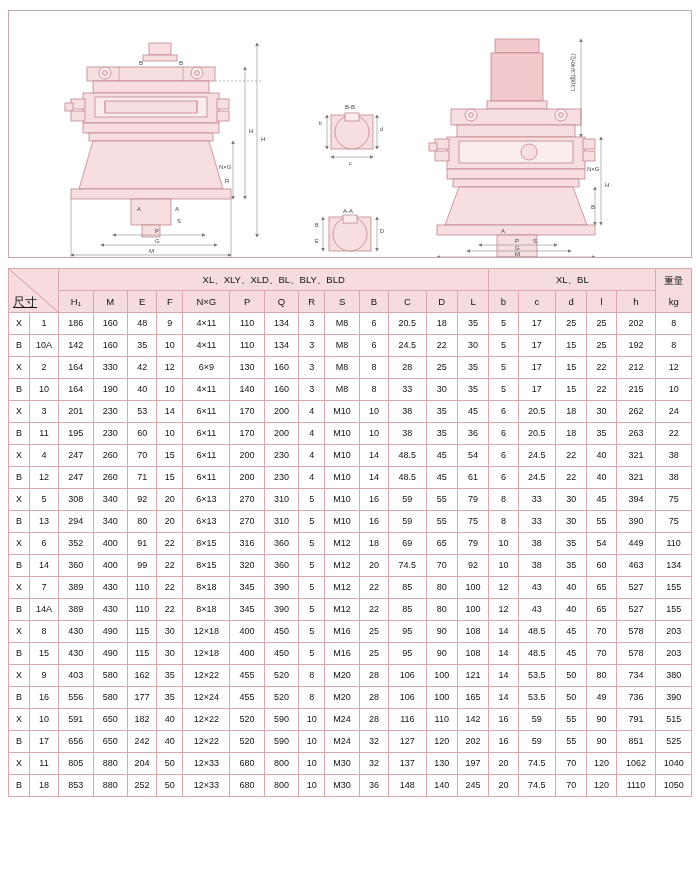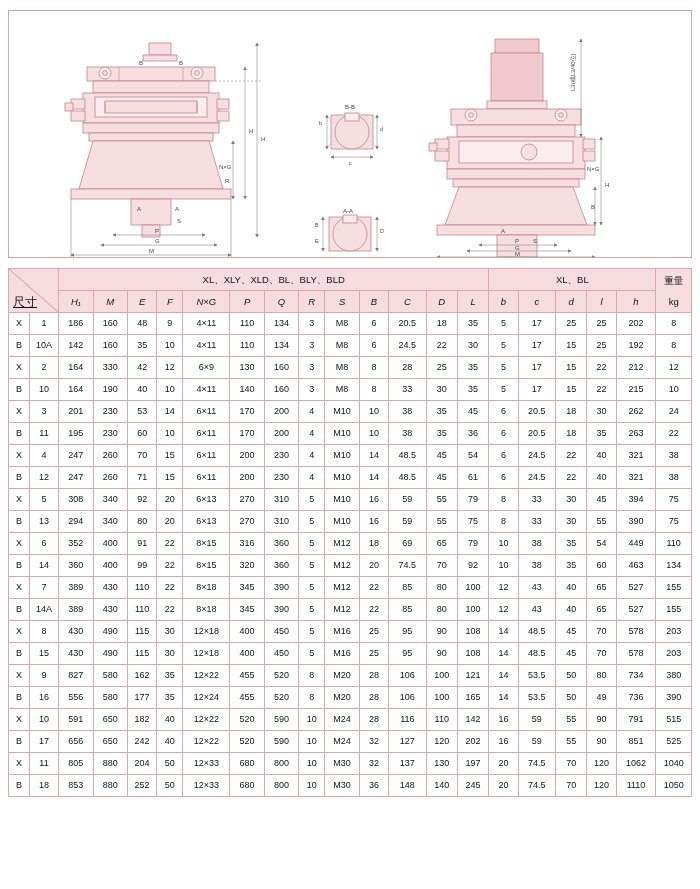--- a/index.html
+++ b/index.html
@@ -84,21 +84,21 @@
   }
   .corner-cell .lab-size {
     position: absolute;
     left: 4px; bottom: 0px;
     font-size: 12px;
     line-height: 20px;
     text-decoration: underline;
   }
   tbody td.rowlabel-a { width: 20px; }
   tbody td.rowlabel-b { width: 28px; }
-  .sub-italic { font-style: italic; }
+  .sub-italic { }
 </style>
 </head>
 <body>
 
 <div class="page">
 
 
   <div class="figure-box">
     <svg class="fig-svg" width="682" height="246" viewBox="0 0 682 246">
       <defs>
@@ -699,21 +699,21 @@
           <td>14</td>
           <td>48.5</td>
           <td>45</td>
           <td>70</td>
           <td>578</td>
           <td>203</td>
         </tr>
         <tr>
           <td class="rowlabel-a">X</td>
           <td class="rowlabel-b">9</td>
-          <td>827</td>
+          <td>403</td>
           <td>580</td>
           <td>162</td>
           <td>35</td>
           <td>12×22</td>
           <td>455</td>
           <td>520</td>
           <td>8</td>
           <td>M20</td>
           <td>28</td>
           <td>106</td>

